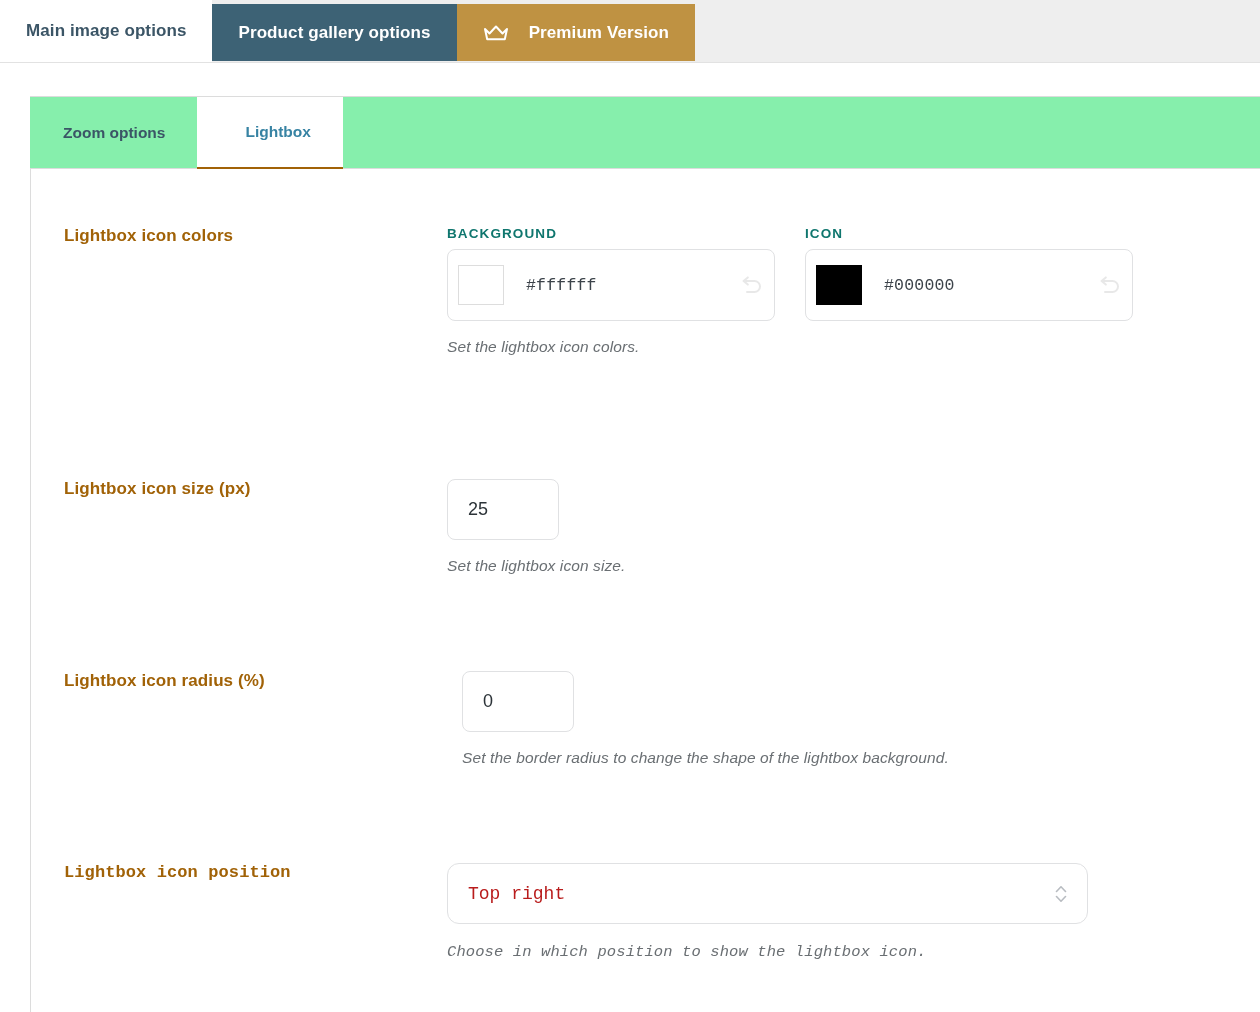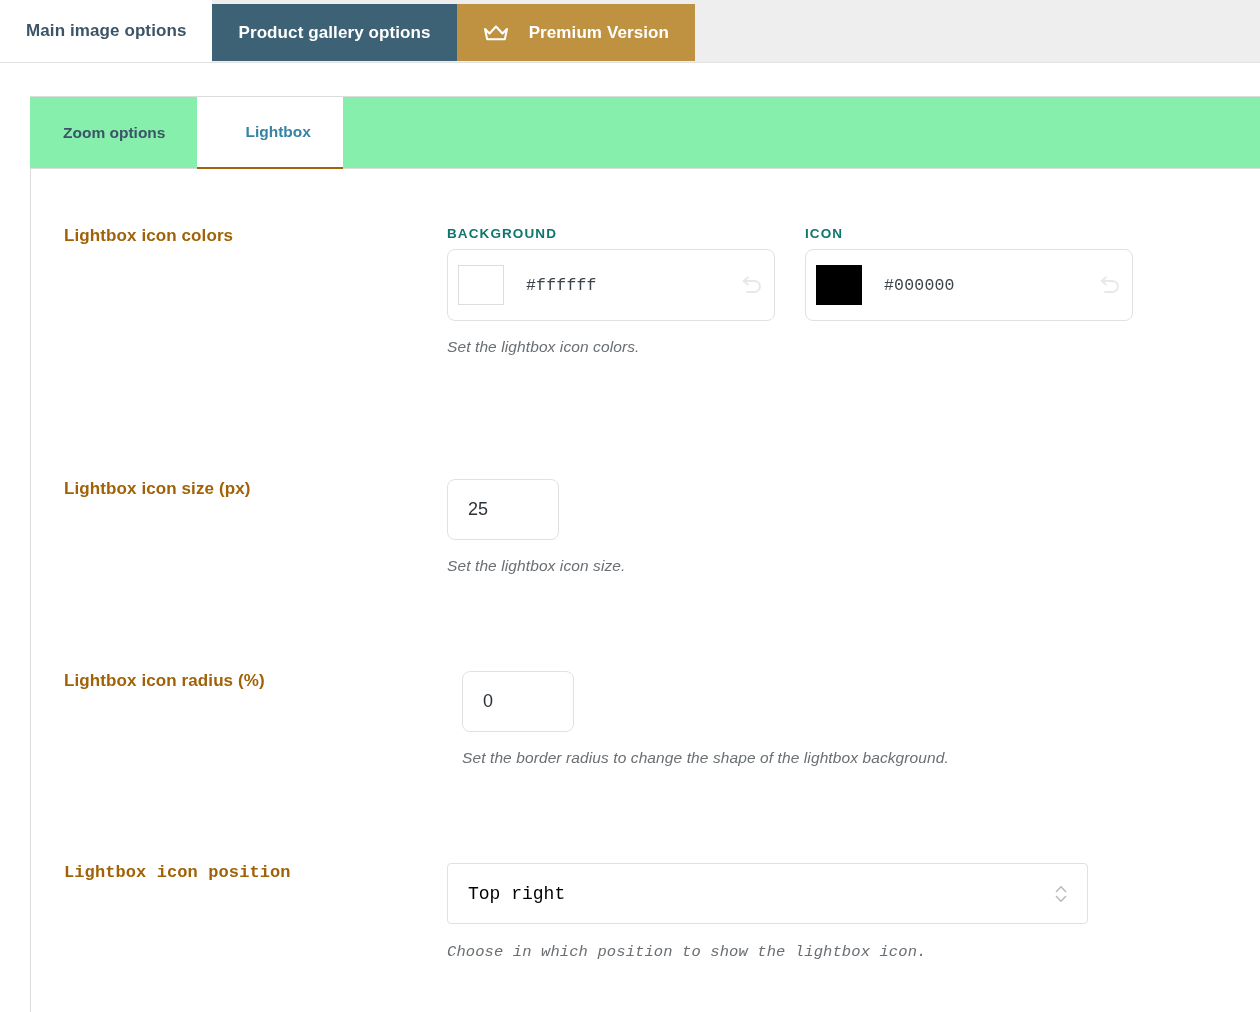--- a/index.html
+++ b/index.html
@@ -165,27 +165,27 @@
     padding-left: 20px;
     font-size: 18px;
     color: #2c3338;
   }
 
   
   .select-box {
     width: 641px;
     height: 61px;
     border: 1px solid #e0e1e3;
-    border-radius: 4px;
+    border-radius: 12px;
     background: #fff;
     display: flex;
     align-items: center;
     padding: 0 18px 0 20px;
     font-size: 18px;
-    color: #000000;
+    color: #b91c1c;
   }
   .select-value { flex: 1 1 auto; }
   .select-arrows { width: 16px; height: 26px; flex: none; opacity: .6; }
 </style>
 </head>
 <body>
 
 <div id="main-tabs">
   <div class="main-tab active">
     <span>Main image options</span>

